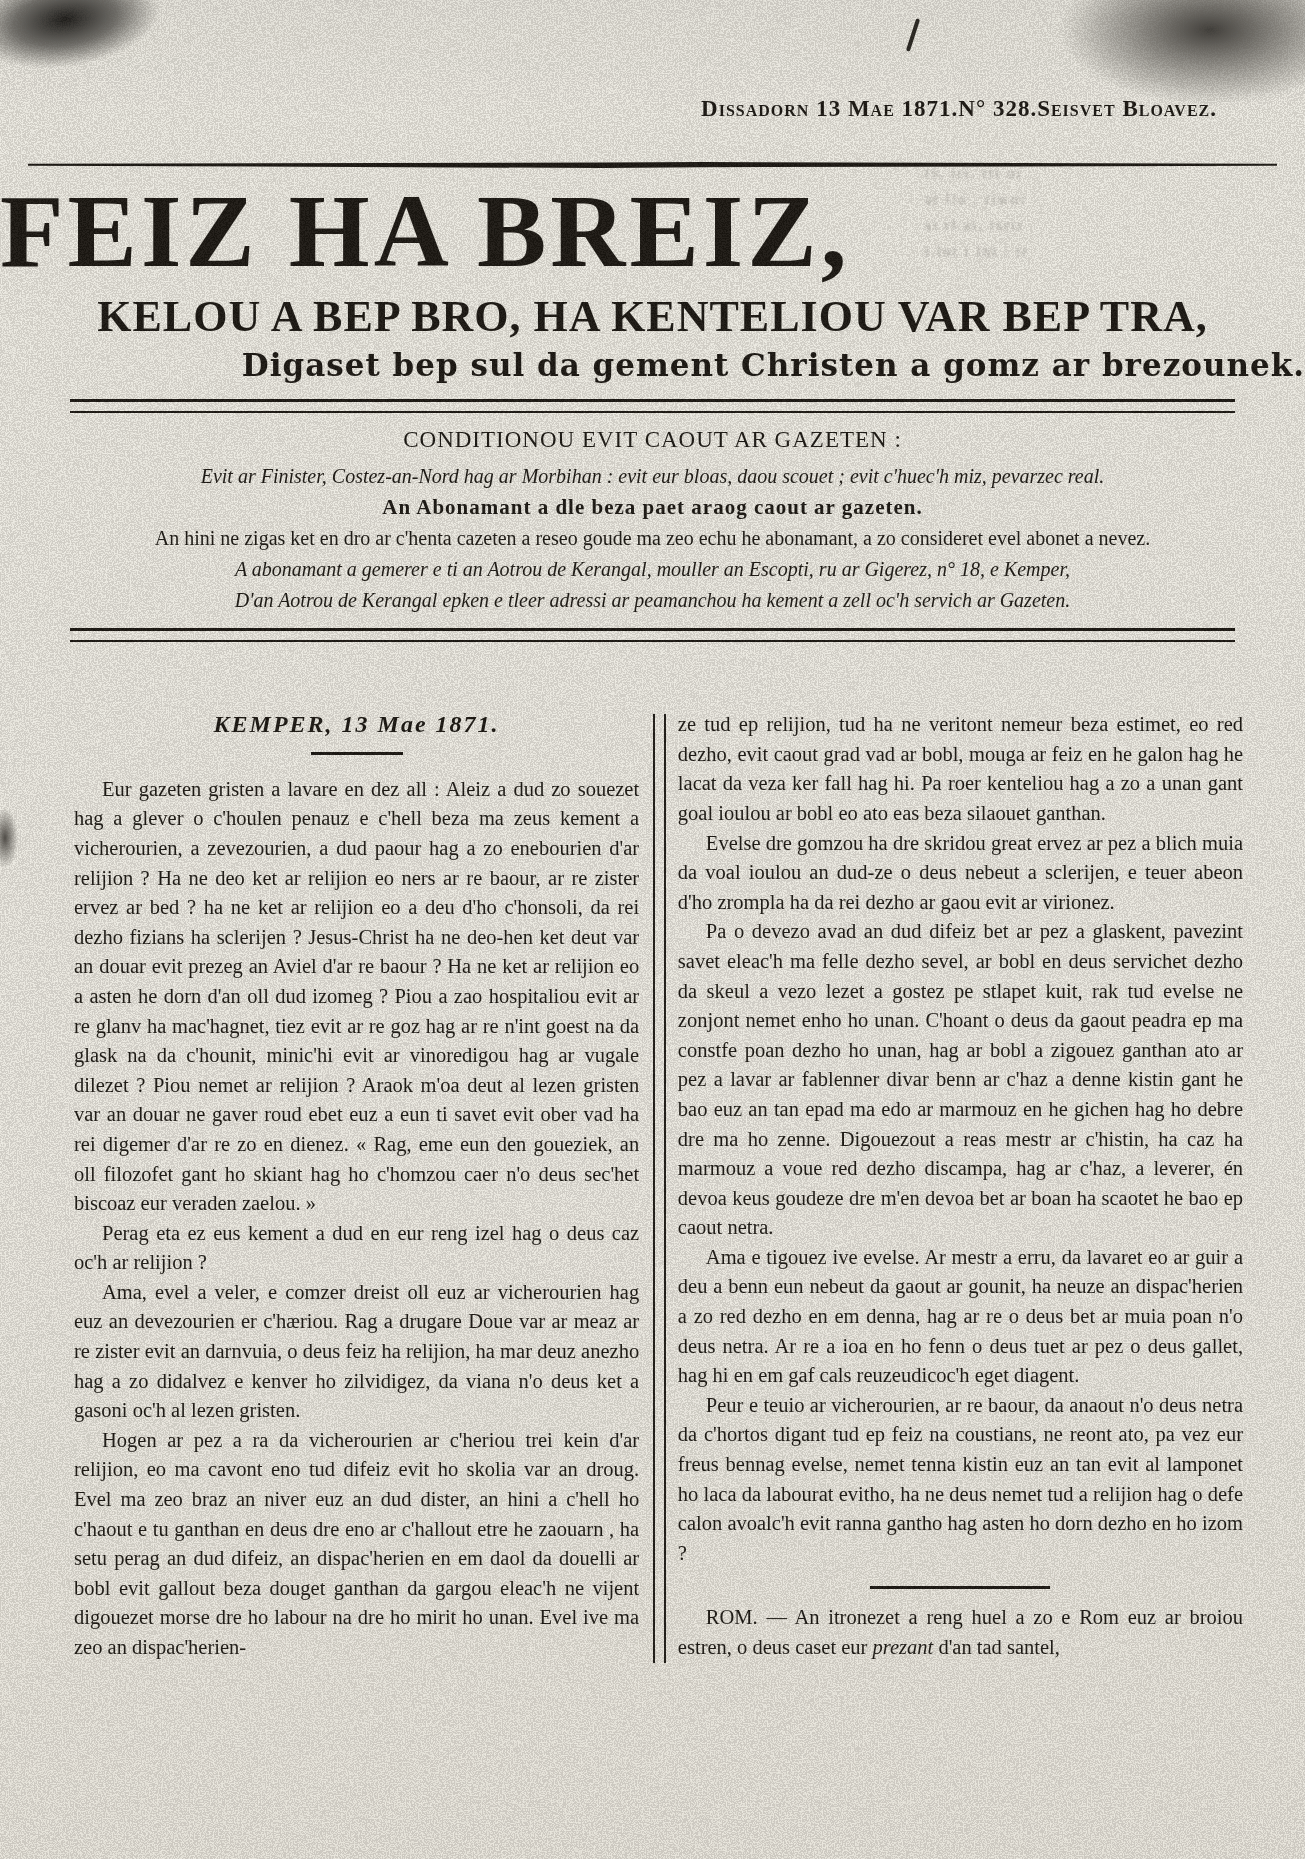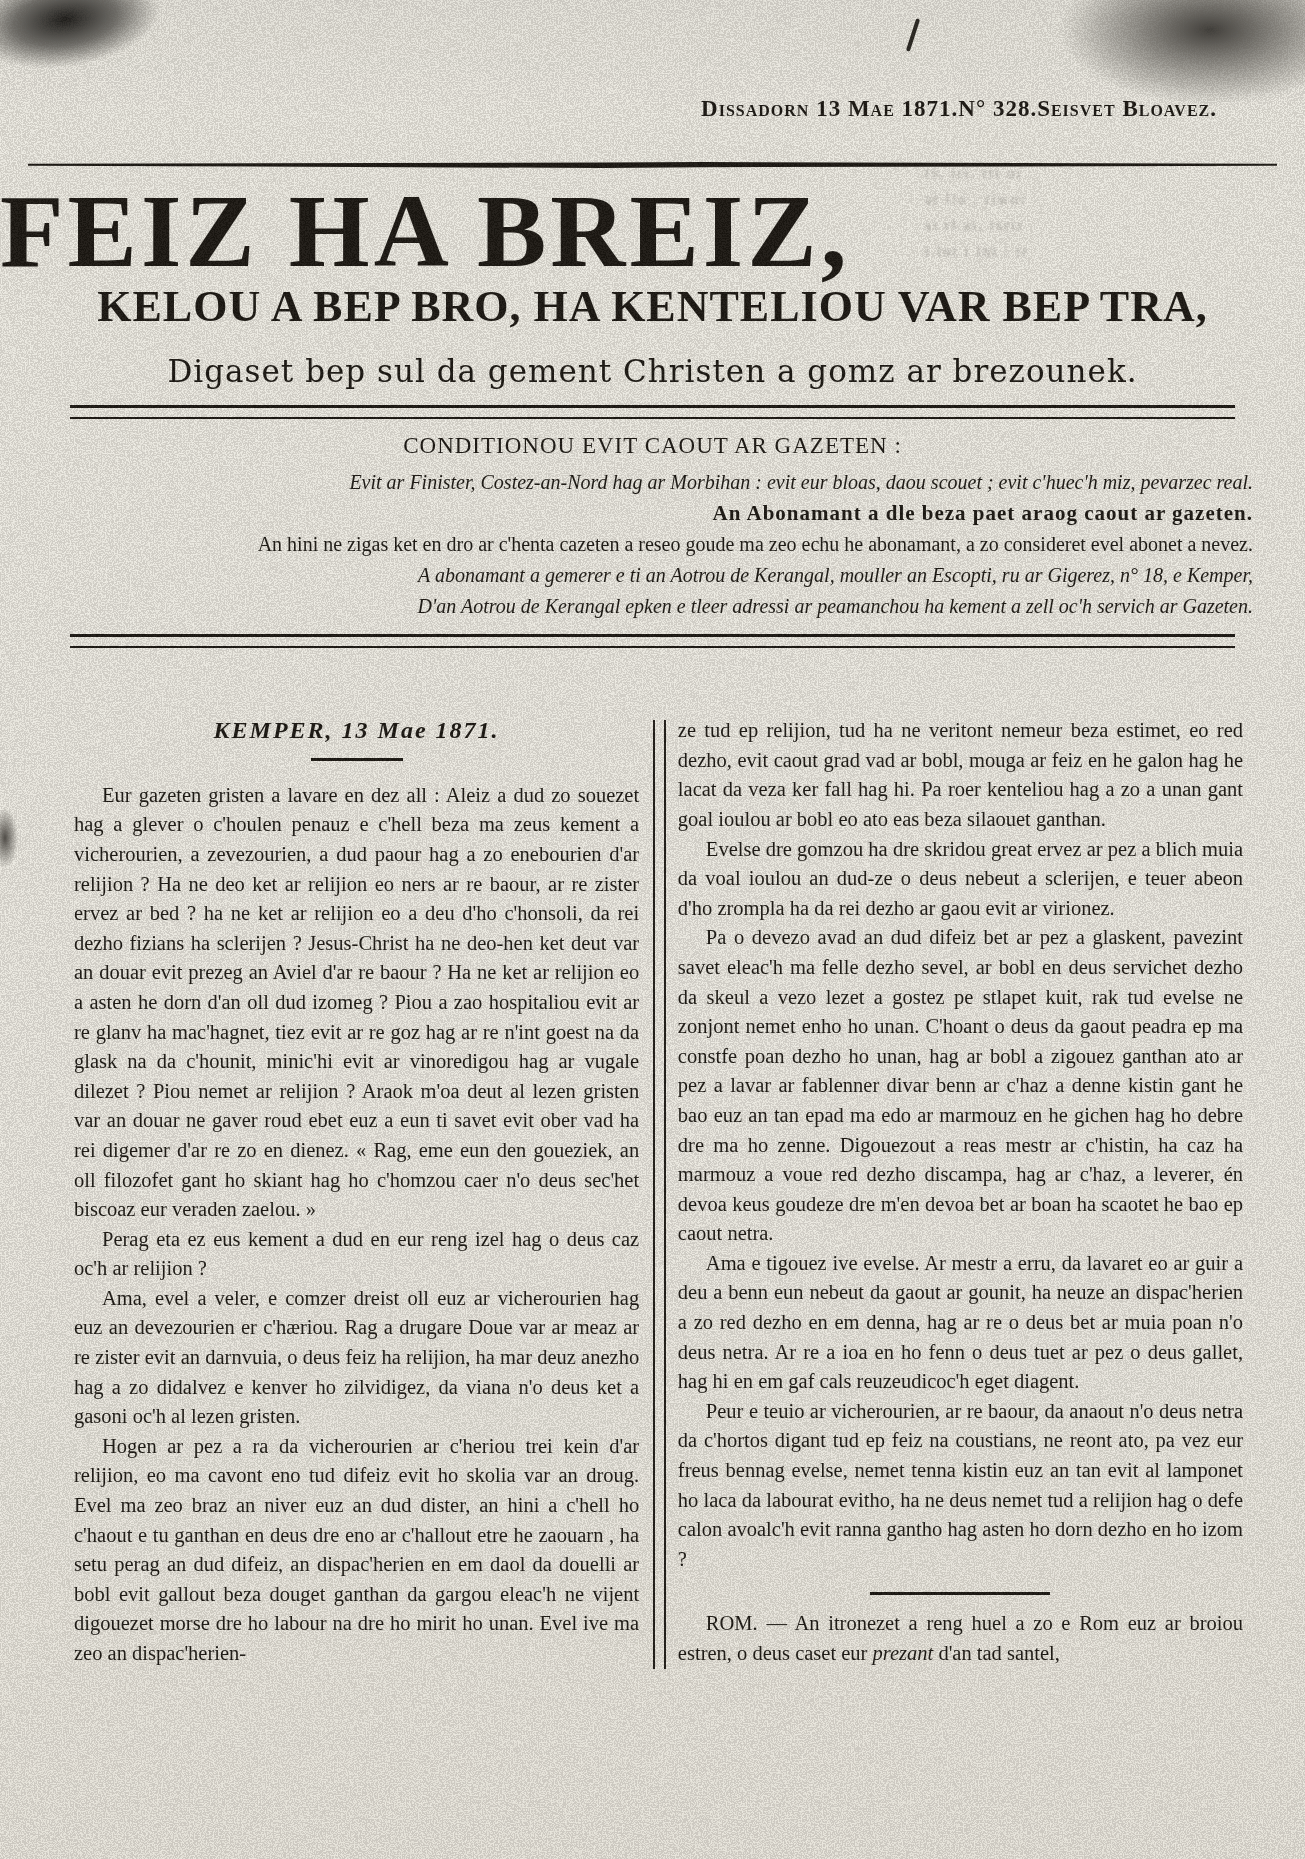--- a/index.html
+++ b/index.html
@@ -29,30 +29,30 @@
     font-size:15px;letter-spacing:2px;line-height:26px;pointer-events:none;}
   
   .topline{display:flex;justify-content:flex-end;align-items:baseline;
     padding:96px 88px 0 88px;font-variant:small-caps;letter-spacing:1px;
     font-size:23px;font-weight:bold;}
   .rule-taper{height:6px;margin:40px 28px 0 28px;background:#17140f;
     clip-path:polygon(0 30%,46% 8%,54% 0,100% 30%,100% 62%,54% 88%,46% 100%,0 62%);}
   .masthead{margin-top:8px;text-align:left;font-weight:bold;
     font-size:104px;line-height:1.05;letter-spacing:4px;
     font-family:"Liberation Serif","DejaVu Serif",serif;}
-  .subtitle{text-align:center;font-weight:bold;font-size:44px;letter-spacing:1px;line-height:1.0;margin-top:0;}
-  .motto{text-align:center;font-weight:normal;font-size:31px;letter-spacing:1px;margin-top:24px;
+  .subtitle{text-align:center;font-weight:bold;font-size:44px;letter-spacing:1px;line-height:1.0;margin-top:10px;}
+  .motto{text-align:right;font-weight:bold;font-size:31px;letter-spacing:1px;margin-top:8px;
     font-family:"DejaVu Serif","Liberation Serif",serif;}
   .double-rule{margin:16px 70px 0 70px;height:9px;
     border-top:3px solid #17140f;border-bottom:2px solid #17140f;}
   .double-rule.second{margin-top:12px;}
   
   .conditions{padding:14px 52px 0 52px;text-align:center;}
   .cond-title{font-size:23px;letter-spacing:1px;margin-bottom:8px;}
-  .cond-line{font-size:20px;line-height:31px;text-align:right;}
+  .cond-line{font-size:20px;line-height:31px;}
   .cond-line.it{font-style:italic;}
   .cond-line.bold{font-weight:bold;font-size:21px;letter-spacing:1px;}
   .cond-line.small-bold{font-weight:bold;font-size:17.5px;position:relative;margin-top:3px;}
   .cond-line .endmark{position:absolute;right:6px;top:0;font-weight:normal;font-size:19px;}
   
   .columns{display:flex;align-items:stretch;padding:20px 62px 0 74px;margin-top:48px;}
   .col{width:50%;font-size:20.5px;line-height:29.6px;text-align:justify;}
   .col p{margin:0;text-indent:28px;}
   .col p.noindent{text-indent:0;}
   .divider{width:9px;margin:4px 12px 0 14px;border-left:2px solid #1c1914;border-right:2px solid #1c1914;}

